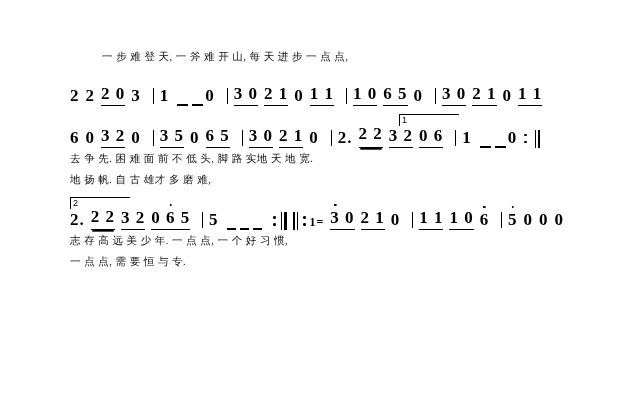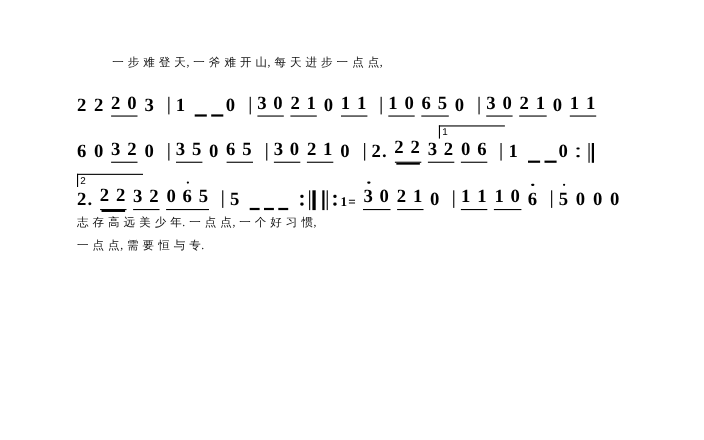--- a/index.html
+++ b/index.html
@@ -239,20 +239,22 @@
       <span class="grp underline1">3&nbsp;2</span>
       <span class="grp underline1">0&nbsp;6</span>
       <span class="bar"></span>
       <span class="grp">1</span>
       <span class="dash"></span>
       <span class="dash"></span>
       <span class="grp">0</span>
       <span class="repeat-dots"></span>
       <span class="repeat-end"></span>
     </div>
+    <div class="lyr" style="margin-top:4px;">去  争 先.   困 难 面 前 不  低 头,     脚   路 实地 天  地  宽.</div>
+    <div class="lyr" style="margin-top:7px;">地  扬 帆.   自 古 雄才 多  磨 难,</div>
   </div>
 
   <div class="system block" style="margin-top:20px;">
     <div class="ending" style="left:0px; top:-10px; width:60px;">
       <span>2</span>
     </div>
     <div class="notes-row">
       <span class="grp dotafter">2.</span>
       <span class="grp underline2">2&nbsp;2</span>
       <span class="grp underline1">3&nbsp;2</span>

